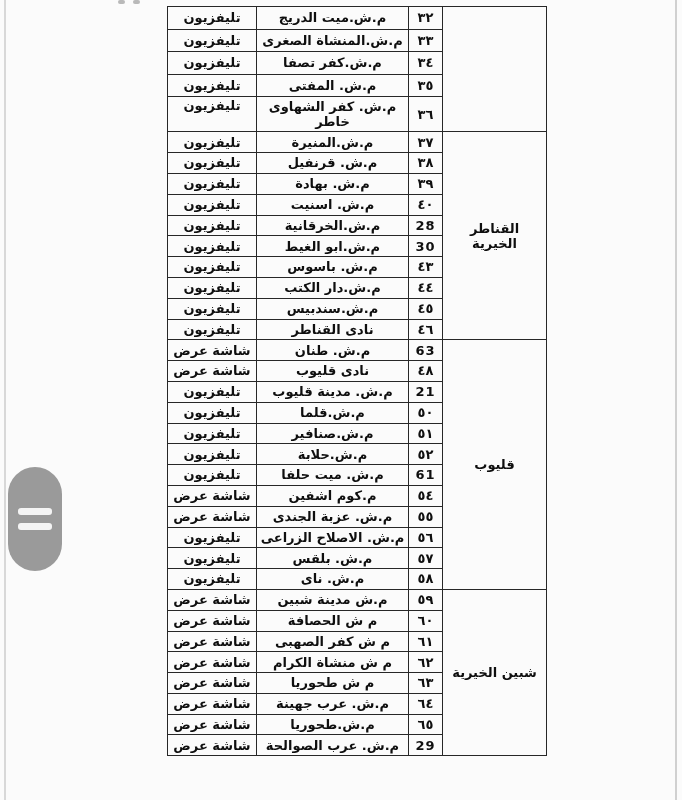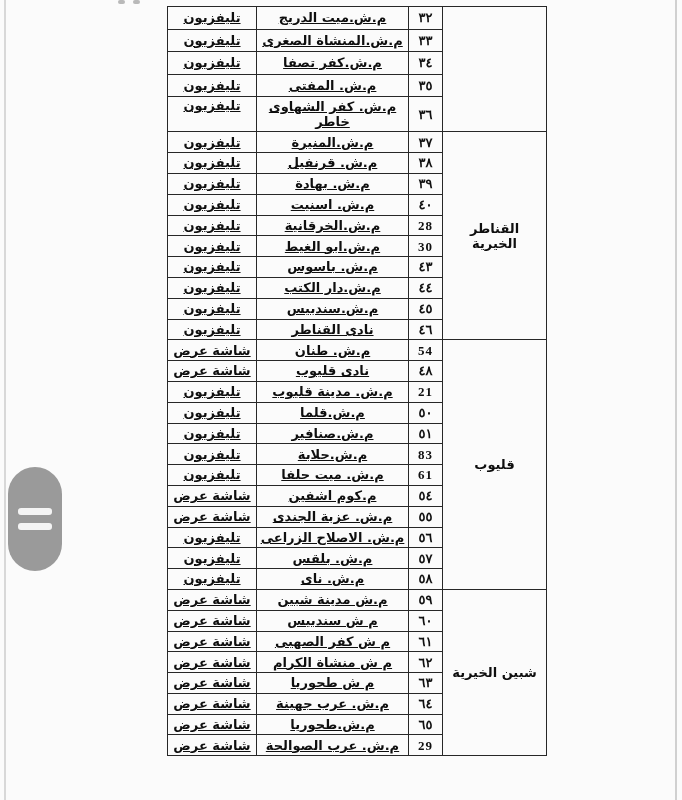--- a/index.html
+++ b/index.html
@@ -82,24 +82,24 @@
     vertical-align: middle;
     color: #0f0f0f;
     font-size: 13px;
     font-weight: bold;
     line-height: 1.18;
     height: 19.8px;
     overflow: hidden;
   }
   tr.ga td { height: 21.6px; }   
   tr.tall td { height: 33px; }   
-  td.name { white-space: pre-line; text-decoration: underline; }
-  td.type { font-size: 13px; text-decoration: underline; }
+  td.name { white-space: pre-line; }
+  td.type { font-size: 13px; }
   td.type.top-align { vertical-align: top; padding-top: 1px; }
-  td.num { font-size: 12.5px; letter-spacing: 1px; font-family: Liberation Serif, serif; }
+  td.num { font-size: 12.5px; letter-spacing: 1px; }
   td.region-cell {
     font-weight: normal;
     font-size: 13.5px;
     color: #2b2b2b;
   }
 </style>
 </head>
 <body style="background: rgb(251, 251, 251);">
 
 <div class="edge-line left"></div>
@@ -196,21 +196,21 @@
         <td class="name">م.ش.سندبيس</td>
         <td class="type">تليفزيون</td>
       </tr>
       <tr>
         <td class="num">٤٦</td>
         <td class="name">نادى القناطر</td>
         <td class="type">تليفزيون</td>
       </tr>
       <tr>
         <td class="region-cell" rowspan="12">قليوب</td>
-        <td class="num">54</td>
+        <td class="num">63</td>
         <td class="name">م.ش. طنان</td>
         <td class="type">شاشة عرض</td>
       </tr>
       <tr>
         <td class="num">٤٨</td>
         <td class="name">نادى قليوب</td>
         <td class="type">شاشة عرض</td>
       </tr>
       <tr>
         <td class="num">21</td>
@@ -221,21 +221,21 @@
         <td class="num">٥٠</td>
         <td class="name">م.ش.قلما</td>
         <td class="type">تليفزيون</td>
       </tr>
       <tr>
         <td class="num">٥١</td>
         <td class="name">م.ش.صنافير</td>
         <td class="type">تليفزيون</td>
       </tr>
       <tr>
-        <td class="num">83</td>
+        <td class="num">٥٢</td>
         <td class="name">م.ش.حلابة</td>
         <td class="type">تليفزيون</td>
       </tr>
       <tr>
         <td class="num">61</td>
         <td class="name">م.ش. ميت حلفا</td>
         <td class="type">تليفزيون</td>
       </tr>
       <tr>
         <td class="num">٥٤</td>
@@ -263,21 +263,21 @@
         <td class="type">تليفزيون</td>
       </tr>
       <tr>
         <td class="region-cell" rowspan="8">شبين الخيرية</td>
         <td class="num">٥٩</td>
         <td class="name">م.ش مدينة شبين</td>
         <td class="type">شاشة عرض</td>
       </tr>
       <tr>
         <td class="num">٦٠</td>
-        <td class="name">م ش سندبيس</td>
+        <td class="name">م ش الحصافة</td>
         <td class="type">شاشة عرض</td>
       </tr>
       <tr>
         <td class="num">٦١</td>
         <td class="name">م ش كفر الصهبى</td>
         <td class="type">شاشة عرض</td>
       </tr>
       <tr>
         <td class="num">٦٢</td>
         <td class="name">م ش منشاة الكرام</td>

